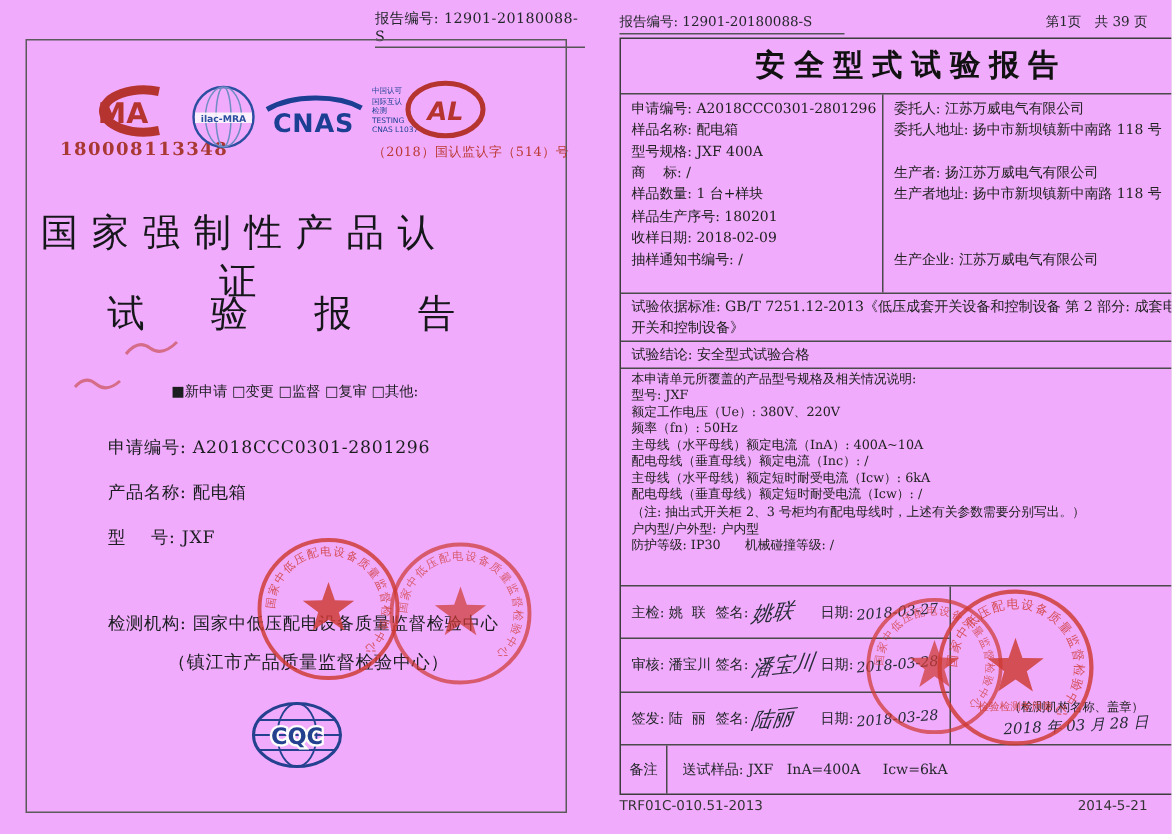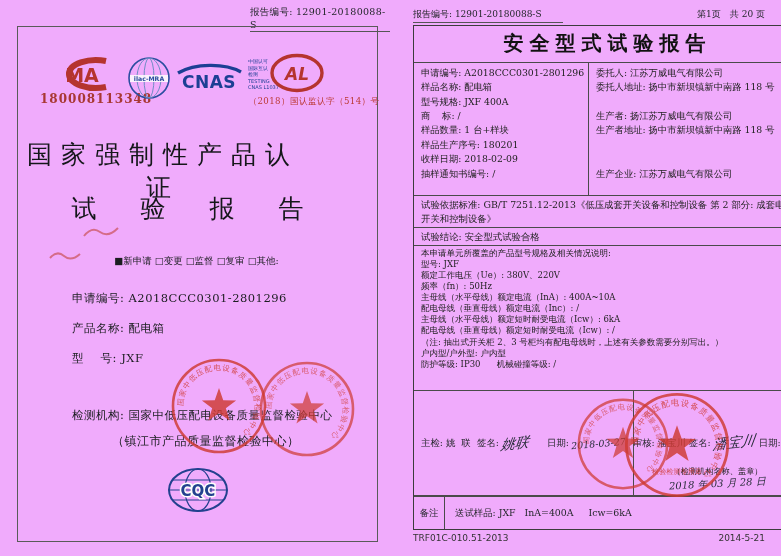--- a/index.html
+++ b/index.html
@@ -29,21 +29,21 @@
   .r-info{height:134px;display:flex;}
   .r-info .col{box-sizing:border-box;padding:3px 0 0 7px;}
   .r-info .col-l{width:175px;border-right:1px solid #4a4a4a;}
   .r-info .col-r{flex:1;}
   .iline{height:14.4px;line-height:14.4px;font-size:9.3px;white-space:pre;color:#222;}
   .r-standard{height:32px;padding:2px 6px 0 7px;font-size:9.4px;line-height:14px;color:#222;}
   .r-conclusion{height:18px;line-height:17px;padding-left:7px;font-size:9.4px;color:#222;}
   .r-coverage{height:146px;padding:2px 4px 0 7px;}
   .cline{height:11.1px;line-height:11.1px;font-size:8.5px;white-space:pre;color:#222;}
   .r-sign{height:106px;display:flex;border-bottom:1px solid #4a4a4a;}
-  .sign-left{width:219px;display:flex;flex-direction:row;}
+  .sign-left{width:219px;display:flex;flex-direction:column;}
   .sign-row{flex:1;display:flex;align-items:center;padding-left:7px;border-bottom:1px solid #4a4a4a;
             font-size:9.4px;white-space:pre;}
   .sign-row:last-child{border-bottom:none;}
   .sr-role{width:56px;}
   .sr-lab{width:24px;}
   .scribble{width:46px;font-size:14px;font-style:italic;color:#262b38;transform:rotate(-6deg) skewX(-14deg);
             overflow:visible;white-space:nowrap;}
   .hdate{font-size:9.5px;font-style:italic;color:#262b38;transform:rotate(-5deg);white-space:nowrap;}
   .stamp-cell{flex:1;border-left:1px solid #4a4a4a;display:flex;flex-direction:column;
               justify-content:flex-end;align-items:center;padding-bottom:5px;position:relative;}
@@ -135,21 +135,21 @@
   <svg class="abs" style="left:166px;top:464px;" width="64" height="52" viewBox="0 0 64 52">
     <ellipse cx="32" cy="26" rx="29" ry="21" fill="none" stroke="#23418f" stroke-width="2"></ellipse>
     <ellipse cx="32" cy="26" rx="13" ry="21" fill="none" stroke="#23418f" stroke-width="1.2"></ellipse>
     <line x1="6" y1="16" x2="58" y2="16" stroke="#23418f" stroke-width="1.2"></line>
     <line x1="3" y1="26" x2="61" y2="26" stroke="#23418f" stroke-width="1.2"></line>
     <line x1="6" y1="36" x2="58" y2="36" stroke="#23418f" stroke-width="1.2"></line>
     <text x="32" y="32" text-anchor="middle" font-size="15" font-weight="bold" fill="#23418f" font-family="DejaVu Sans, sans-serif" stroke="#fdfdfb" stroke-width="3" paint-order="stroke">CQC</text>
   </svg>
 
   <div class="abs rp-reportno">报告编号: 12901-20180088-S</div>
-  <div class="abs rp-pageno">第1页　共 20 页</div>
+  <div class="abs rp-pageno">第1页　共 39 页</div>
 
   <div class="abs rtable">
     <div class="row r-title">安全型式试验报告</div>
 
     <div class="row r-info">
       <div class="col col-l">
         <div class="iline">申请编号: A2018CCC0301-2801296</div>
         <div class="iline">样品名称: 配电箱</div>
         <div class="iline">型号规格: JXF 400A</div>
         <div class="iline">商    标: /</div>

